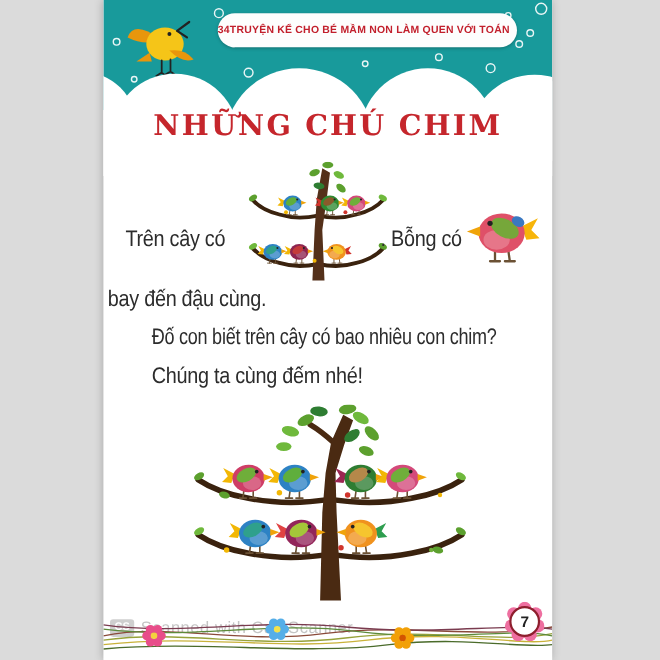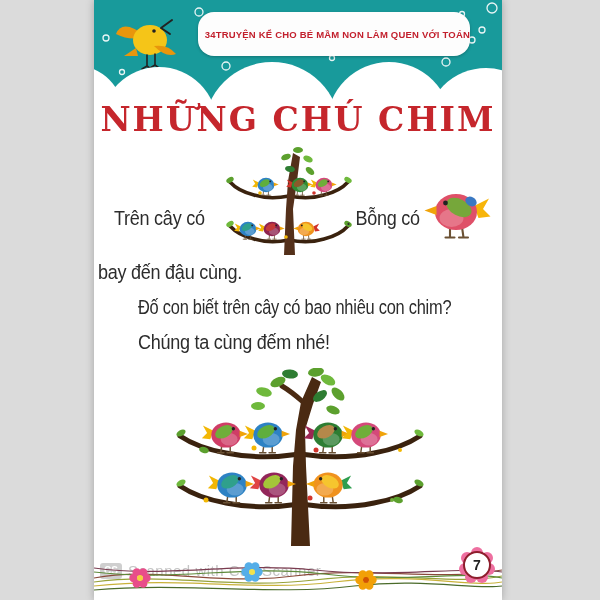--- a/index.html
+++ b/index.html
@@ -1,26 +1,26 @@
 <!DOCTYPE html>
 <html><head>
 <meta charset="utf-8">
 <style>
   html,body{margin:0;padding:0;}
   .stage{position:relative;width:600px;height:600px;background:#dbdbdb;overflow:hidden;
          font-family:"Liberation Sans",sans-serif;}
   .paper{position:absolute;left:94px;top:0;width:408px;height:600px;background:#ffffff;
          box-shadow:0 0 8px rgba(0,0,0,.25);}
   .header-art{position:absolute;left:0;top:0;width:408px;height:160px;display:block;}
-  .pill{position:absolute;left:104px;top:12px;width:272px;height:44px;background:#fdfdfd;
+  .pill{position:absolute;left:104px;top:12px;width:272px;height:31px;background:#fdfdfd;
         border-radius:16px;box-shadow:0 1px 3px rgba(0,0,0,.25);display:flex;align-items:center;
-        justify-content:flex-end;}
+        justify-content:flex-start;}
   .pill span{font-size:9.5px;font-weight:bold;color:#c21f2c;letter-spacing:.2px;white-space:nowrap;}
   .page-title{position:absolute;left:0;top:100px;width:408px;margin:0;text-align:center;
-        font-family:"DejaVu Serif","Liberation Serif",serif;font-weight:bold;font-size:33px;
+        font-family:"DejaVu Serif","Liberation Serif",serif;font-weight:bold;font-size:26px;
         color:#c5262c;letter-spacing:2px;}
   .t{position:absolute;margin:0;font-size:20.5px;color:#2c2c2c;letter-spacing:-.3px;
      white-space:nowrap;transform:scaleX(.88);transform-origin:0 0;}
   .t.squeeze{transform:scaleX(.8);}
   .small-tree{position:absolute;left:132px;top:147px;width:126px;height:110px;display:block;}
   .flying-bird{position:absolute;left:326px;top:186px;width:74px;height:64px;display:block;}
   .large-tree{position:absolute;left:76px;top:368px;width:260px;height:180px;display:block;}
   .footer-art{position:absolute;left:0;top:552px;width:408px;height:48px;display:block;z-index:2;}
   .watermark{position:absolute;left:6px;top:562px;display:flex;align-items:center;gap:6px;z-index:1;}
   .cs-box{width:22px;height:16px;background:#cfcfcf;color:#fff;border-radius:3px;font-size:10px;

